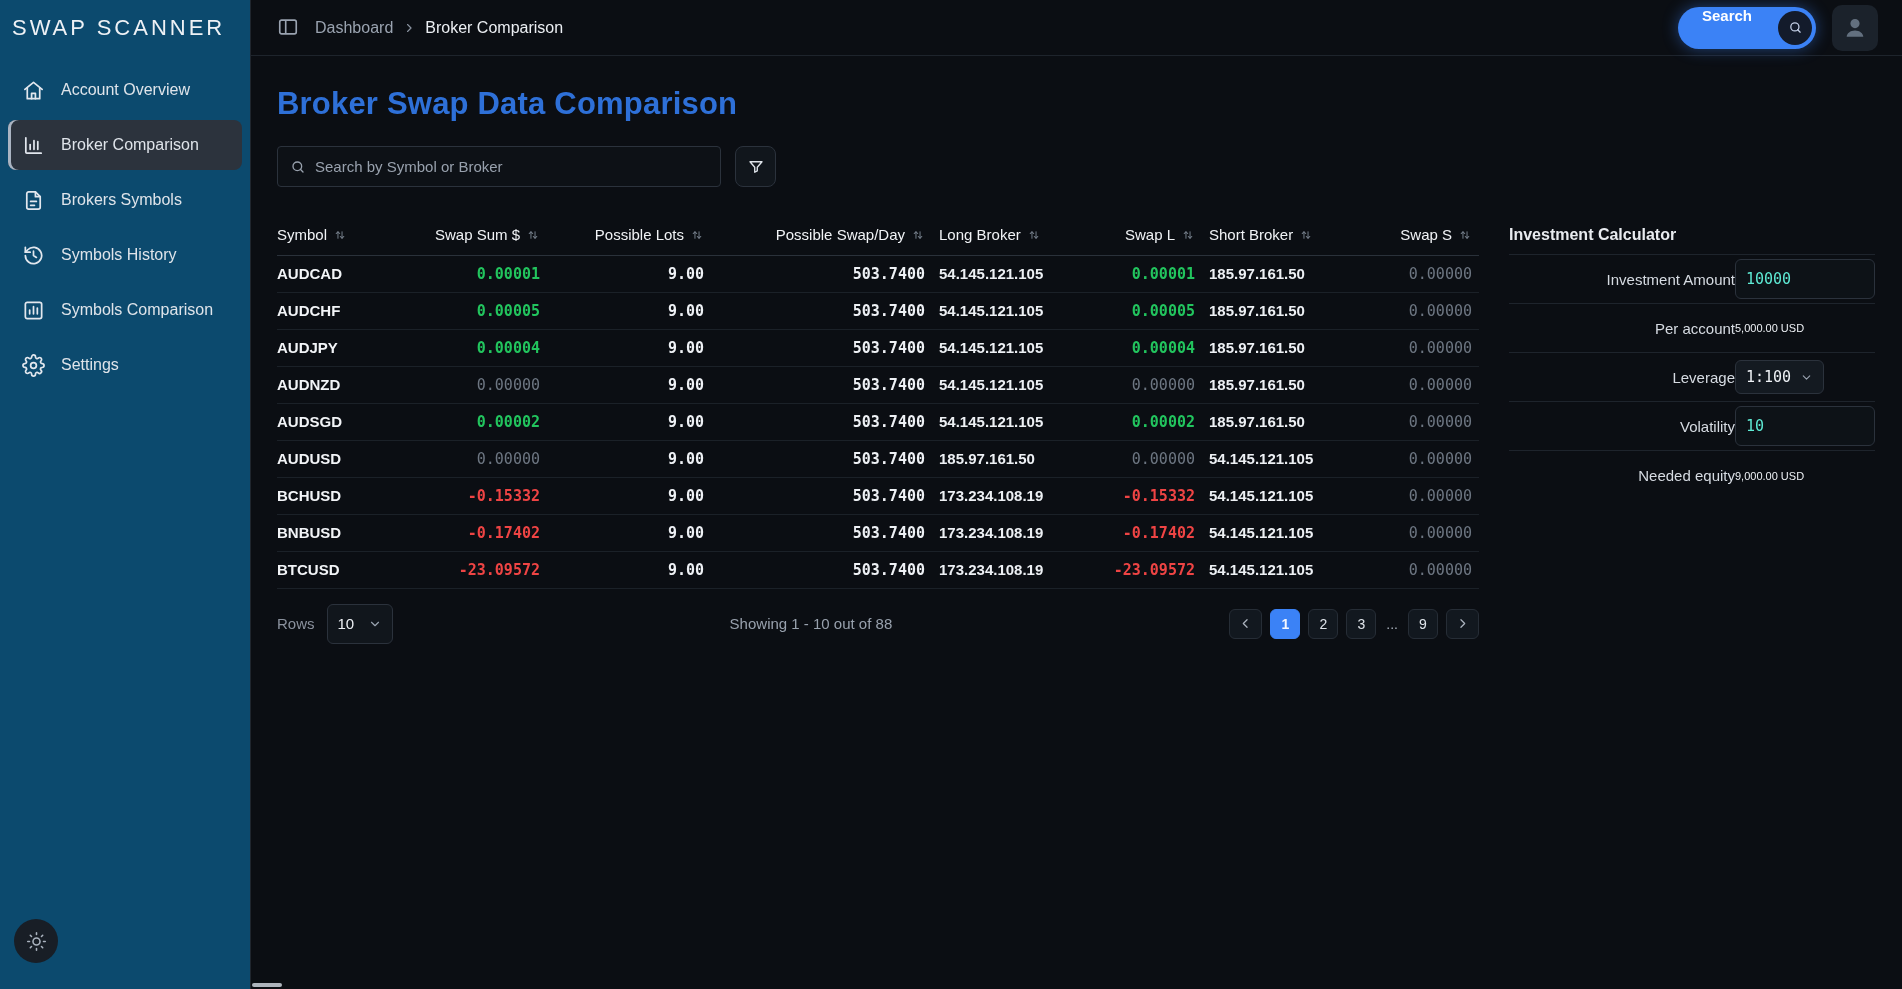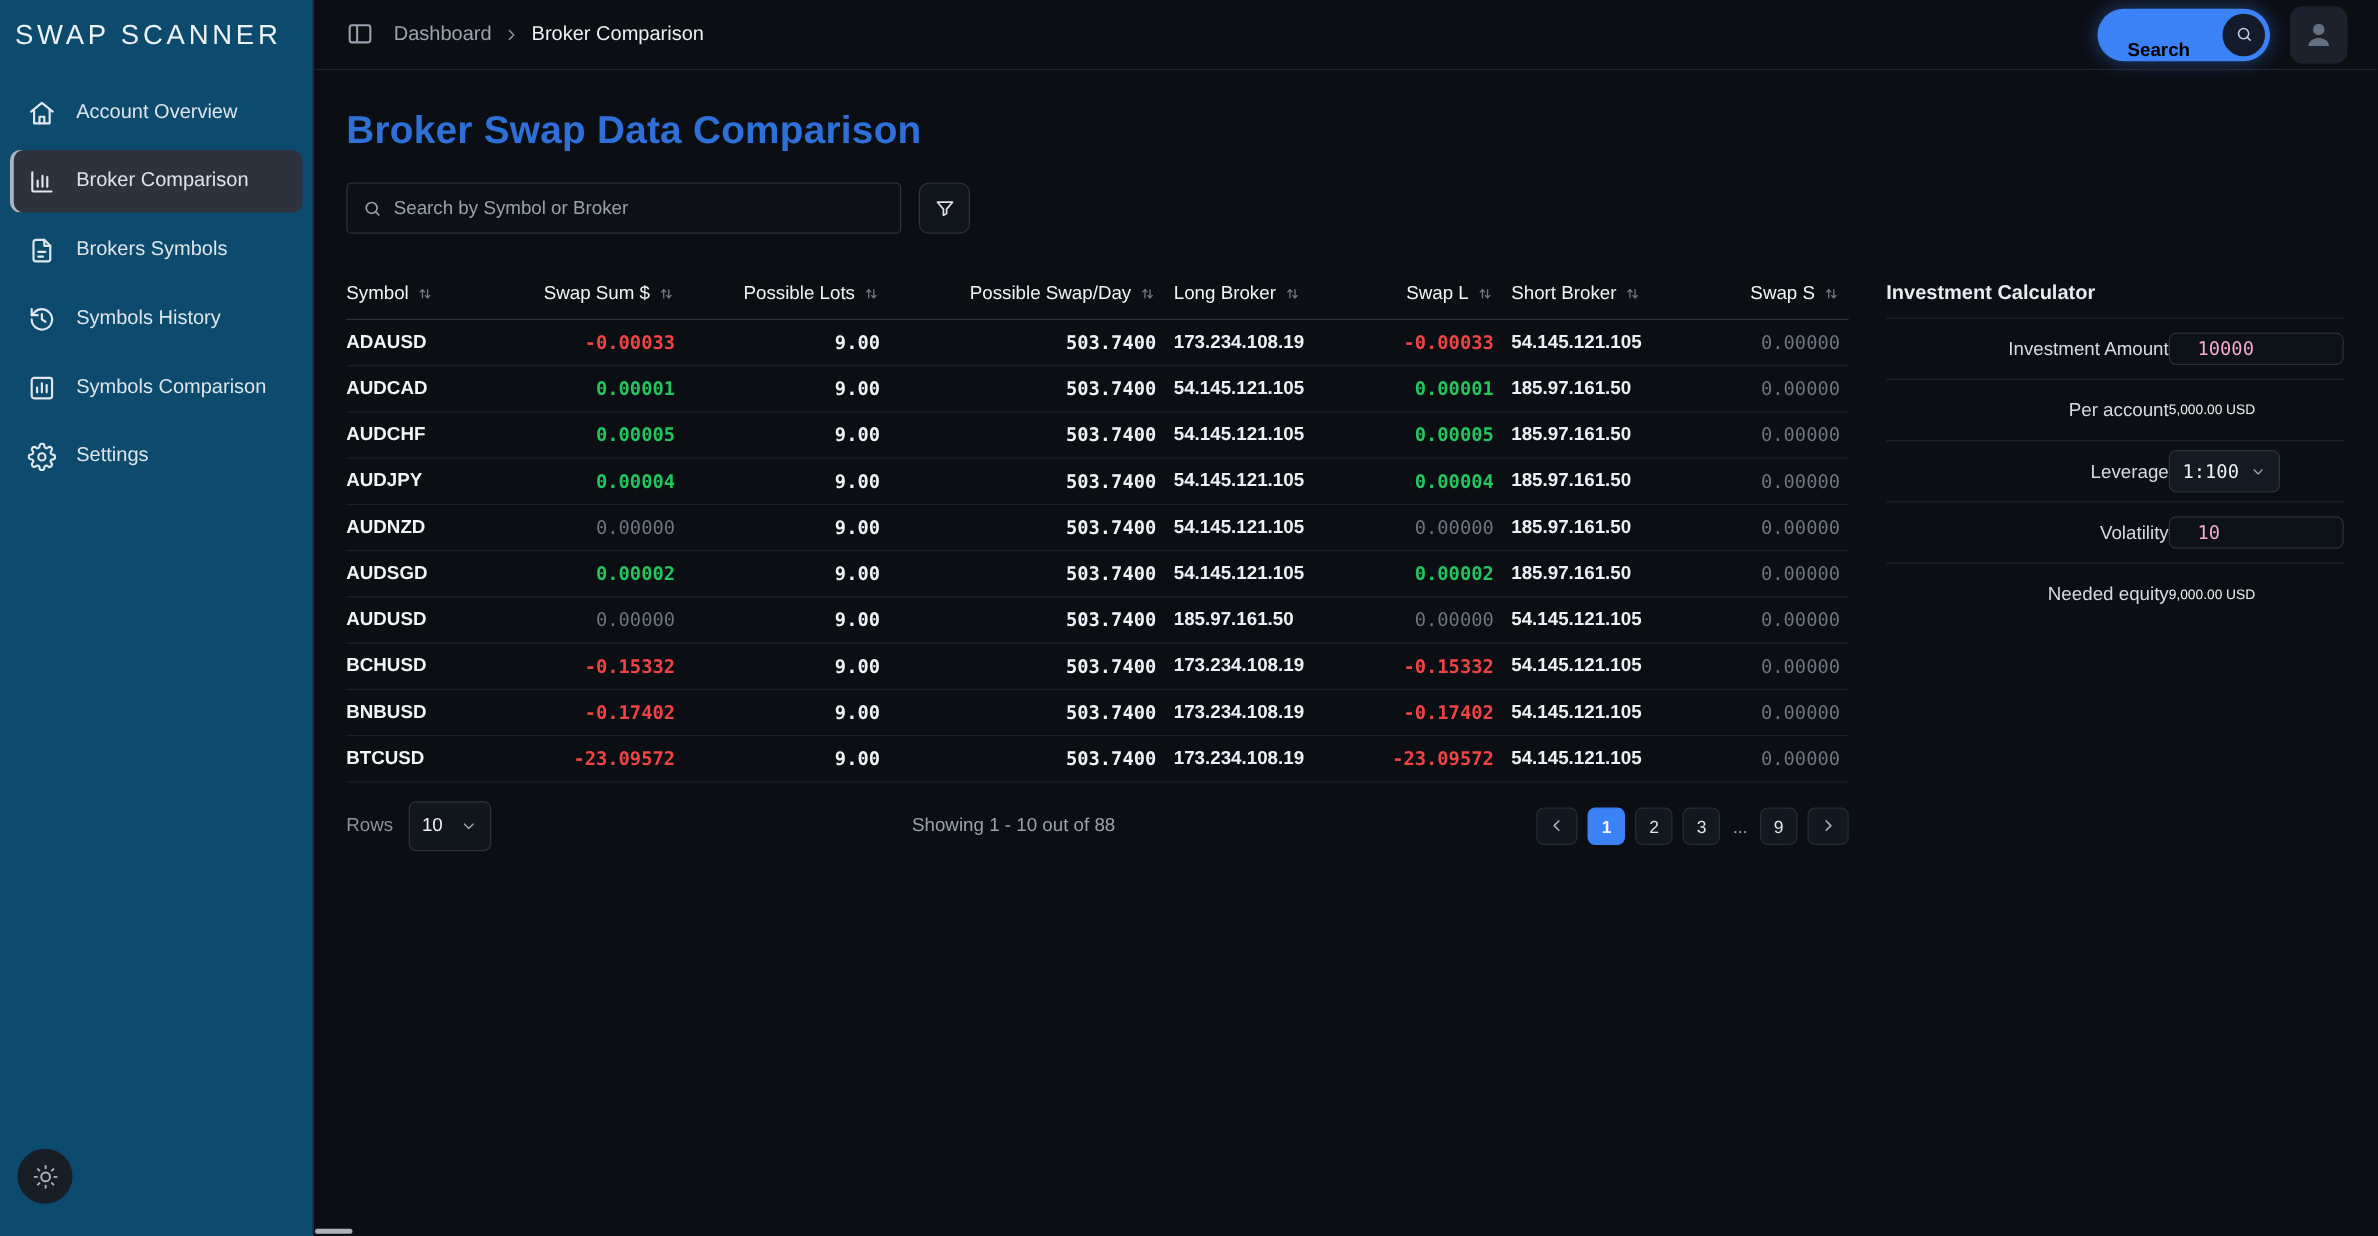--- a/index.html
+++ b/index.html
@@ -23,21 +23,21 @@
   .shell{flex:1;display:flex;flex-direction:column;height:100%;overflow:hidden}
   .topbar{height:56px;min-height:56px;display:flex;align-items:center;padding:0 24px 0 26px;border-bottom:1px solid #1e242c}
   .panel-btn{background:none;border:none;color:#9aa3b0;width:24px;height:24px;cursor:pointer;padding:0;display:flex}
   .panel-btn svg{width:22px;height:22px}
   .crumb{display:flex;align-items:center;gap:9px;margin-left:14px}
   .crumb-root{color:#9aa3b0;font-size:16px}
   .crumb-sep{color:#8a93a0;display:flex}
   .crumb-sep svg{width:14px;height:14px}
   .crumb-cur{color:#eceff3;font-size:16px}
   .top-right{margin-left:auto;display:flex;align-items:center;gap:16px}
-  .search-pill{position:relative;width:138px;height:42px;border-radius:21px;background:var(--accent,#3b82f6);border:none;color:#000000;font-size:15px;font-weight:700;display:flex;align-items:flex-end;padding-left:24px;cursor:pointer;box-shadow:0 0 16px rgba(59,130,246,.45);font-family:inherit}
+  .search-pill{position:relative;width:138px;height:42px;border-radius:21px;background:var(--accent,#3b82f6);border:none;color:#ffffff;font-size:15px;font-weight:700;display:flex;align-items:flex-start;padding-left:24px;cursor:pointer;box-shadow:0 0 16px rgba(59,130,246,.45);font-family:inherit}
   .search-pill .circ{position:absolute;right:4px;top:4px;width:34px;height:34px;border-radius:50%;background:#131b2b;display:flex;align-items:center;justify-content:center;color:#c3cfe6}
   .search-pill .circ svg{width:15px;height:15px}
   .profile-btn{width:46px;height:46px;border-radius:10px;background:#1b222b;border:none;color:#63707f;display:flex;align-items:center;justify-content:center;cursor:pointer}
   .profile-btn svg{width:24px;height:24px}
 
   
   .main{flex:1;padding:0 24px 0 26px;overflow:hidden}
   .page-title{margin-top:30px;font-size:31px;font-weight:700;color:var(--title,#2e70d8);letter-spacing:.2px}
   .controls{margin-top:24px;display:flex;gap:14px;align-items:center}
   .search-box{width:444px;height:41px;border:1px solid #2b323c;border-radius:4px;background:#0d1116;display:flex;align-items:center;padding:0 12px;gap:9px;color:#98a1ad}
@@ -79,21 +79,21 @@
   .pg-btn svg{width:15px;height:15px;color:#aab2bd}
   .pg-btn.active{background:var(--accent,#3b82f6);border-color:var(--accent,#3b82f6);color:#f4f7ff;font-weight:700}
   .pg-ellipsis{color:#aab2bd;font-size:14px;padding:0 2px}
 
   
   .calc{width:366px}
   .calc-title{height:40px;display:flex;align-items:center;font-size:16px;font-weight:700;color:#e8ebef;border-bottom:1px solid #1e242c}
   .calc-row{display:flex;align-items:center;justify-content:flex-end;min-height:49px;border-bottom:1px solid #1e242c;font-size:15px;color:#d6dbe2}
   .calc-row:last-child{border-bottom:none}
   .calc-ctrl{width:140px;display:flex;justify-content:flex-start;align-items:center}
-  .calc-input{width:140px;height:26px;background:#0d1217;border:1px solid #2b323c;border-radius:6px;color:#f9a8d4;font-family:"DejaVu Sans Mono",monospace;font-size:15px;padding:0 22px;outline:none}
+  .calc-input{width:140px;height:40px;background:#0d1217;border:1px solid #2b323c;border-radius:6px;color:#5eead4;font-family:"DejaVu Sans Mono",monospace;font-size:15px;padding:0 10px;outline:none}
   .calc-select{height:34px;background:#141a21;border:1px solid #2b323c;border-radius:6px;color:#eef1f5;font-size:15px;display:flex;align-items:center;gap:9px;padding:0 10px;cursor:pointer}
   .calc-select svg{width:13px;height:13px;color:#9aa3b0}
   .calc-value{color:#eef1f5;font-size:11px}
 
   .scroll-frag{position:fixed;left:252px;bottom:2px;width:30px;height:4px;background:#aeb4bc;border-radius:2px}
 </style>
 </head>
 <body>
 
 <aside class="sidebar">
@@ -347,30 +347,20 @@
                         <path d="M8.5 6.5v11"></path>
                         <path d="m12.5 14.5 3 3 3-3"></path>
                         <path d="M15.5 17.5v-11"></path>
                       </svg>
                     </span>
                   </span>
                 </th>
               </tr>
             </thead>
             <tbody>
-              <tr>
-                <td class="sym">ADAUSD</td>
-                <td class="num r neg">-0.00033</td>
-                <td class="num r">9.00</td>
-                <td class="num r">503.7400</td>
-                <td class="ip">173.234.108.19</td>
-                <td class="num r neg">-0.00033</td>
-                <td class="ip">54.145.121.105</td>
-                <td class="num r zero">0.00000</td>
-              </tr>
               <tr>
                 <td class="sym">AUDCAD</td>
                 <td class="num r pos">0.00001</td>
                 <td class="num r">9.00</td>
                 <td class="num r">503.7400</td>
                 <td class="ip">54.145.121.105</td>
                 <td class="num r pos">0.00001</td>
                 <td class="ip">185.97.161.50</td>
                 <td class="num r zero">0.00000</td>
               </tr>

